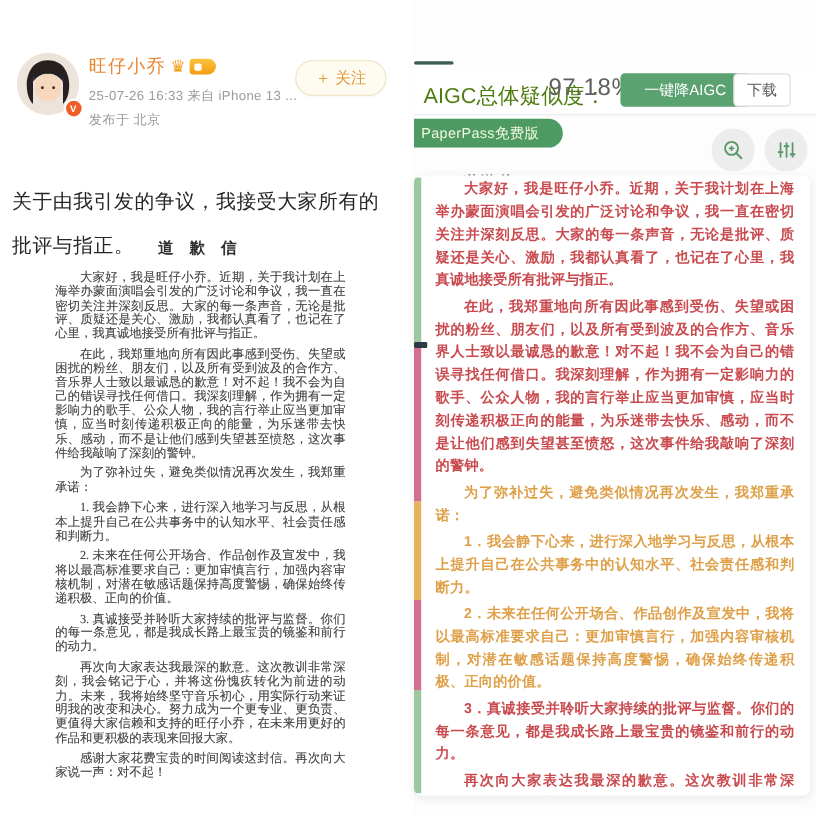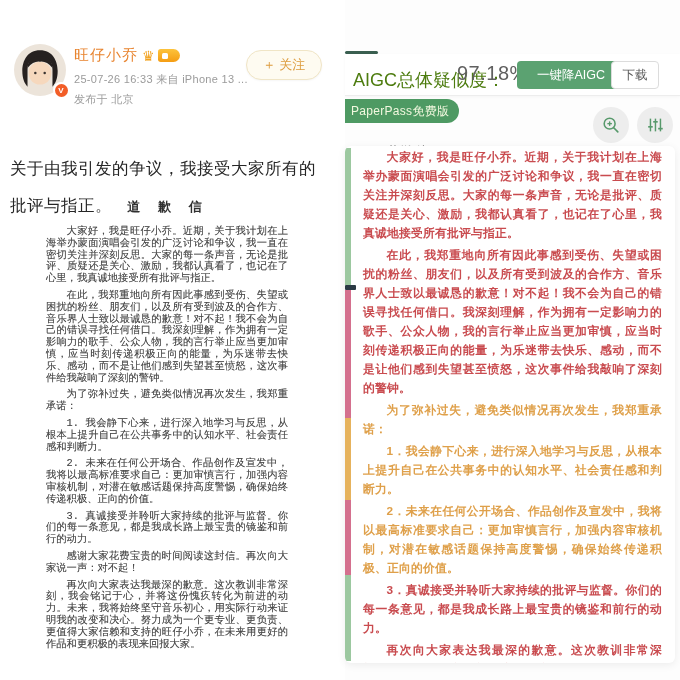--- a/index.html
+++ b/index.html
@@ -21,39 +21,39 @@
   .level-pill { display:inline-block; vertical-align:middle; margin-left:3px; width:22px; height:13px;
                 background:linear-gradient(#fcc33c,#f59d13); border-radius:3px 7px 7px 3px; position:relative; }
   .level-pill::after { content:""; position:absolute; left:4px; top:3.5px; width:6px; height:6px; background:#fff; border-radius:1.5px; }
   .meta-line { color:#9b9b9b; font-size:11px; margin-top:7px; letter-spacing:0.3px; }
   .loc-line  { color:#9b9b9b; font-size:11px; margin-top:5px; letter-spacing:0.3px; }
   .follow-btn { position:absolute; left:246px; top:50px; width:76px; height:30px; background:#fefbf1;
                 border:1px solid #f0e5c6; border-radius:16px; color:#dd9c3e; font-size:13px;
                 display:flex; align-items:center; justify-content:center; box-shadow:0 1px 2px rgba(0,0,0,0.04); }
   .post-text { position:absolute; left:10px; top:150px; width:322px; font-size:16.5px; line-height:37px;
                color:#262626; letter-spacing:0.5px; }
-  .letter { position:absolute; left:46px; top:198px; width:242px; font-family:Liberation Mono, monospace; }
+  .letter { position:absolute; left:46px; top:198px; width:242px; font-family:Liberation Serif, serif; }
   .letter-title { text-align:center; font-size:13px; font-weight:bold; color:#2f2f2f; letter-spacing:5px; margin-bottom:10px; }
   .letter-para { font-size:10.3px; line-height:11.8px; color:#484848; text-align:justify; text-indent:2em;
                  margin-bottom:5px; text-shadow:0 0 0.4px rgba(0,0,0,0.35); }
 
   
   .right-panel { position:absolute; left:345px; top:0; width:335px; height:680px; background:#fdfdfd; }
   .tab-indicator { position:absolute; left:0; top:51px; width:33px; height:3px; background:#3a5f50; border-radius:2px; }
   .rp-header { position:absolute; left:0; top:54px; width:335px; height:42px; background:#fff;
                border-bottom:1px solid #ededed; box-shadow:0 1px 3px rgba(0,0,0,0.03); }
   .aigc-label { position:absolute; left:8px; top:14px; font-size:18px; color:#4d7c0f; }
   .aigc-value { position:absolute; left:112px; top:8px; font-size:20px; color:#606060; letter-spacing:0.5px; }
   .btn-reduce { position:absolute; left:172px; top:7px; width:108px; height:28px; background:#5ba271; color:#fff;
                 border:none; border-radius:4px; font-size:12.5px; display:flex; align-items:center; justify-content:center; }
   .btn-download { position:absolute; left:266px; top:7px; width:48px; height:28px; background:#fff; color:#5a5a5a;
                 border:1px solid #dcdcdc; border-radius:4px; font-size:12.5px; display:flex; align-items:center; justify-content:center; }
   .pp-badge { position:absolute; left:0; top:99px; height:24px; background:#4e9a63; color:#f2f8df;
               border-radius:0 12px 12px 0; font-size:12px; display:flex; align-items:center;
-              padding:0 10px 0 6px; letter-spacing:0.3px; }
+              padding:0 20px 0 6px; letter-spacing:0.3px; }
   .doc-title { position:absolute; left:40px; top:144px; font-size:14px; font-weight:bold; color:#2f2f2f; letter-spacing:1px; }
   .circle-btn { position:absolute; top:107px; width:36px; height:36px; border-radius:50%; background:#ededed;
                 display:flex; align-items:center; justify-content:center; }
   .circle-btn.zoom { left:248px; }
   .circle-btn.adjust { left:292px; }
   .content-card { position:absolute; left:0; top:146px; width:330px; height:517px; background:#fff;
                   border-radius:6px; box-shadow:0 2px 8px rgba(0,0,0,0.07); overflow:hidden; }
   .minimap { position:absolute; left:0; top:2px; width:6px; }
   .seg { width:6px; }
   .seg.lv-green  { background:#9cc8a0; }
@@ -108,23 +108,23 @@
           <p class="letter-para">在此，我郑重地向所有因此事感到受伤、失望或困扰的粉丝、朋友们，以及所有受到波及的合作方、音乐界人士致以最诚恳的歉意！对不起！我不会为自己的错误寻找任何借口。我深刻理解，作为拥有一定影响力的歌手、公众人物，我的言行举止应当更加审慎，应当时刻传递积极正向的能量，为乐迷带去快乐、感动，而不是让他们感到失望甚至愤怒，这次事件给我敲响了深刻的警钟。</p>
 
           <p class="letter-para">为了弥补过失，避免类似情况再次发生，我郑重承诺：</p>
 
           <p class="letter-para">1. 我会静下心来，进行深入地学习与反思，从根本上提升自己在公共事务中的认知水平、社会责任感和判断力。</p>
 
           <p class="letter-para">2. 未来在任何公开场合、作品创作及宣发中，我将以最高标准要求自己：更加审慎言行，加强内容审核机制，对潜在敏感话题保持高度警惕，确保始终传递积极、正向的价值。</p>
 
           <p class="letter-para">3. 真诚接受并聆听大家持续的批评与监督。你们的每一条意见，都是我成长路上最宝贵的镜鉴和前行的动力。</p>
 
+          <p class="letter-para">再次向大家表达我最深的歉意。这次教训非常深刻，我会铭记于心，并将这份愧疚转化为前进的动力。未来，我将始终坚守音乐初心，用实际行动来证明我的改变和决心。努力成为一个更专业、更负责、更值得大家信赖和支持的旺仔小乔，在未来用更好的作品和更积极的表现来回报大家。</p>
+
           <p class="letter-para">感谢大家花费宝贵的时间阅读这封信。再次向大家说一声：对不起！</p>
-
-          <p class="letter-para">再次向大家表达我最深的歉意。这次教训非常深刻，我会铭记于心，并将这份愧疚转化为前进的动力。未来，我将始终坚守音乐初心，用实际行动来证明我的改变和决心。努力成为一个更专业、更负责、更值得大家信赖和支持的旺仔小乔，在未来用更好的作品和更积极的表现来回报大家。</p>
         </div>
     </div>
   </div>
 
   <div class="right-panel">
 
     <div class="tab-indicator"></div>
 
     <div class="rp-header">
       <span class="aigc-label">AIGC总体疑似度：</span>

